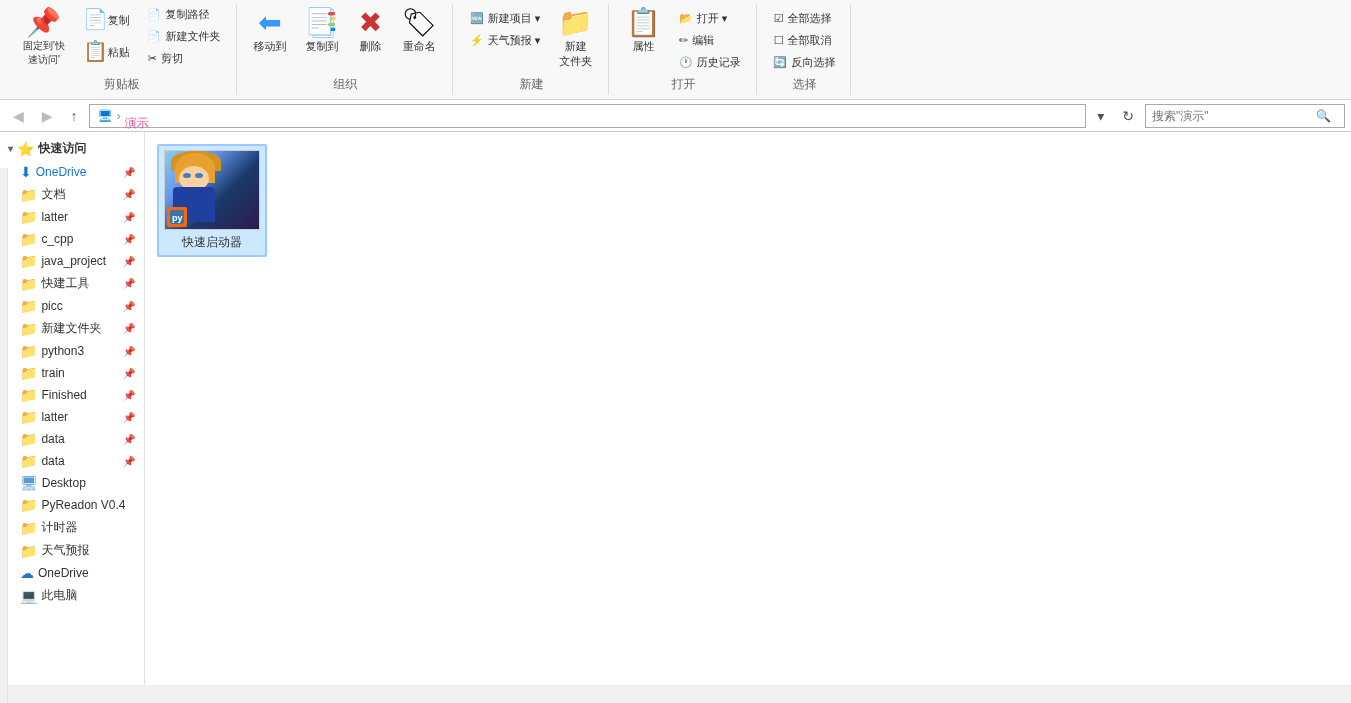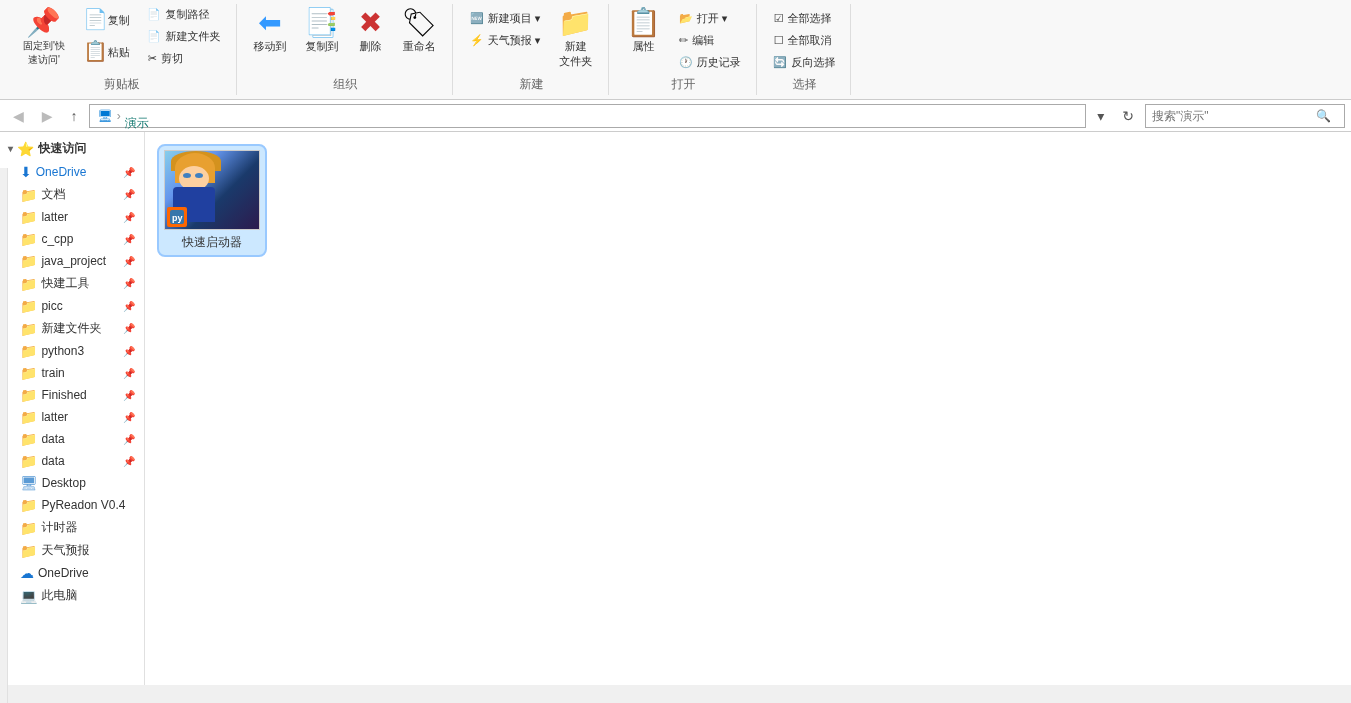--- a/index.html
+++ b/index.html
@@ -16,41 +16,41 @@
     .ribbon-btn { display: flex; flex-direction: column; align-items: center; padding: 4px 6px; cursor: pointer; border: 1px solid transparent; border-radius: 2px; min-width: 40px; }
     .ribbon-btn .icon { font-size: 28px; line-height: 1; }
     .ribbon-btn .label { font-size: 11px; text-align: center; color: #333; margin-top: 2px; }
     .ribbon-btn-small { display: flex; align-items: center; gap: 4px; padding: 2px 6px; cursor: pointer; border: 1px solid transparent; border-radius: 2px; font-size: 11px; color: #333; }
 
     
     .address-bar { display: flex; align-items: center; background: white; border-bottom: 1px solid #ccc; padding: 4px 6px; gap: 4px; height: 32px; }
     .nav-btn { background: none; border: 1px solid transparent; border-radius: 2px; cursor: pointer; font-size: 14px; padding: 2px 6px; color: #555; }
     .nav-btn:disabled { color: #bbb; cursor: default; }
     .address-path { flex: 1; height: 24px; border: 1px solid #aaa; padding: 0 8px; font-size: 12px; display: flex; align-items: center; background: white; }
-    .address-path-text { color: #0f766e; margin-top: 16px; }
+    .address-path-text { color: #ec4899; margin-top: 16px; }
     .search-box { display: flex; align-items: center; border: 1px solid #aaa; background: white; height: 24px; padding: 0 6px; width: 200px; gap: 4px; }
     .search-box input { border: none; outline: none; font-size: 12px; width: 160px; }
 
     
     .main-container { display: flex; height: calc(703px - 90px - 32px - 28px); }
 
     
     .sidebar { width: 145px; background: white; border-right: 1px solid #e0e0e0; overflow-y: auto; padding: 4px 0; }
     .sidebar-section-header { display: flex; align-items: center; gap: 4px; padding: 4px 8px; font-size: 12px; font-weight: bold; color: #333; cursor: pointer; }
     .sidebar-item { display: flex; align-items: center; gap: 4px; padding: 3px 8px 3px 20px; font-size: 12px; color: #333; cursor: pointer; }
     .folder-icon { color: #ffc35e; font-size: 14px; }
     .pin-icon { color: #aaa; font-size: 10px; margin-left: auto; }
     .sidebar-item-download { color: #1976d2; }
 
     
     .content-area { flex: 1; background: white; padding: 12px; overflow-y: auto; }
     
     
     .file-grid { display: flex; flex-wrap: wrap; gap: 8px; }
-    .file-item { display: flex; flex-direction: column; align-items: center; width: 110px; cursor: pointer; padding: 4px; border: 2px solid transparent; border-radius: 8px; }
+    .file-item { display: flex; flex-direction: column; align-items: center; width: 110px; cursor: pointer; padding: 4px; border: 2px solid transparent; border-radius: 2px; }
     .file-item.selected { background: #cce8ff; border-color: #99c9ff; }
     .file-thumbnail { width: 96px; height: 80px; background: #eee; border: 1px solid #ccc; position: relative; overflow: hidden; }
     .file-overlay-icon { position: absolute; bottom: 2px; left: 2px; width: 20px; height: 20px; background: #ff6600; border-radius: 2px; display: flex; align-items: center; justify-content: center; color: white; font-size: 10px; font-weight: bold; }
     .file-label { font-size: 12px; text-align: center; margin-top: 4px; color: #333; word-break: break-all; }
 
     
     .anime-bg { 
       width: 100%; height: 100%; 
       background: linear-gradient(135deg, #87CEEB 0%, #6495ED 30%, #1a3a6b 60%, #2d1b4e 100%);
       position: relative;

